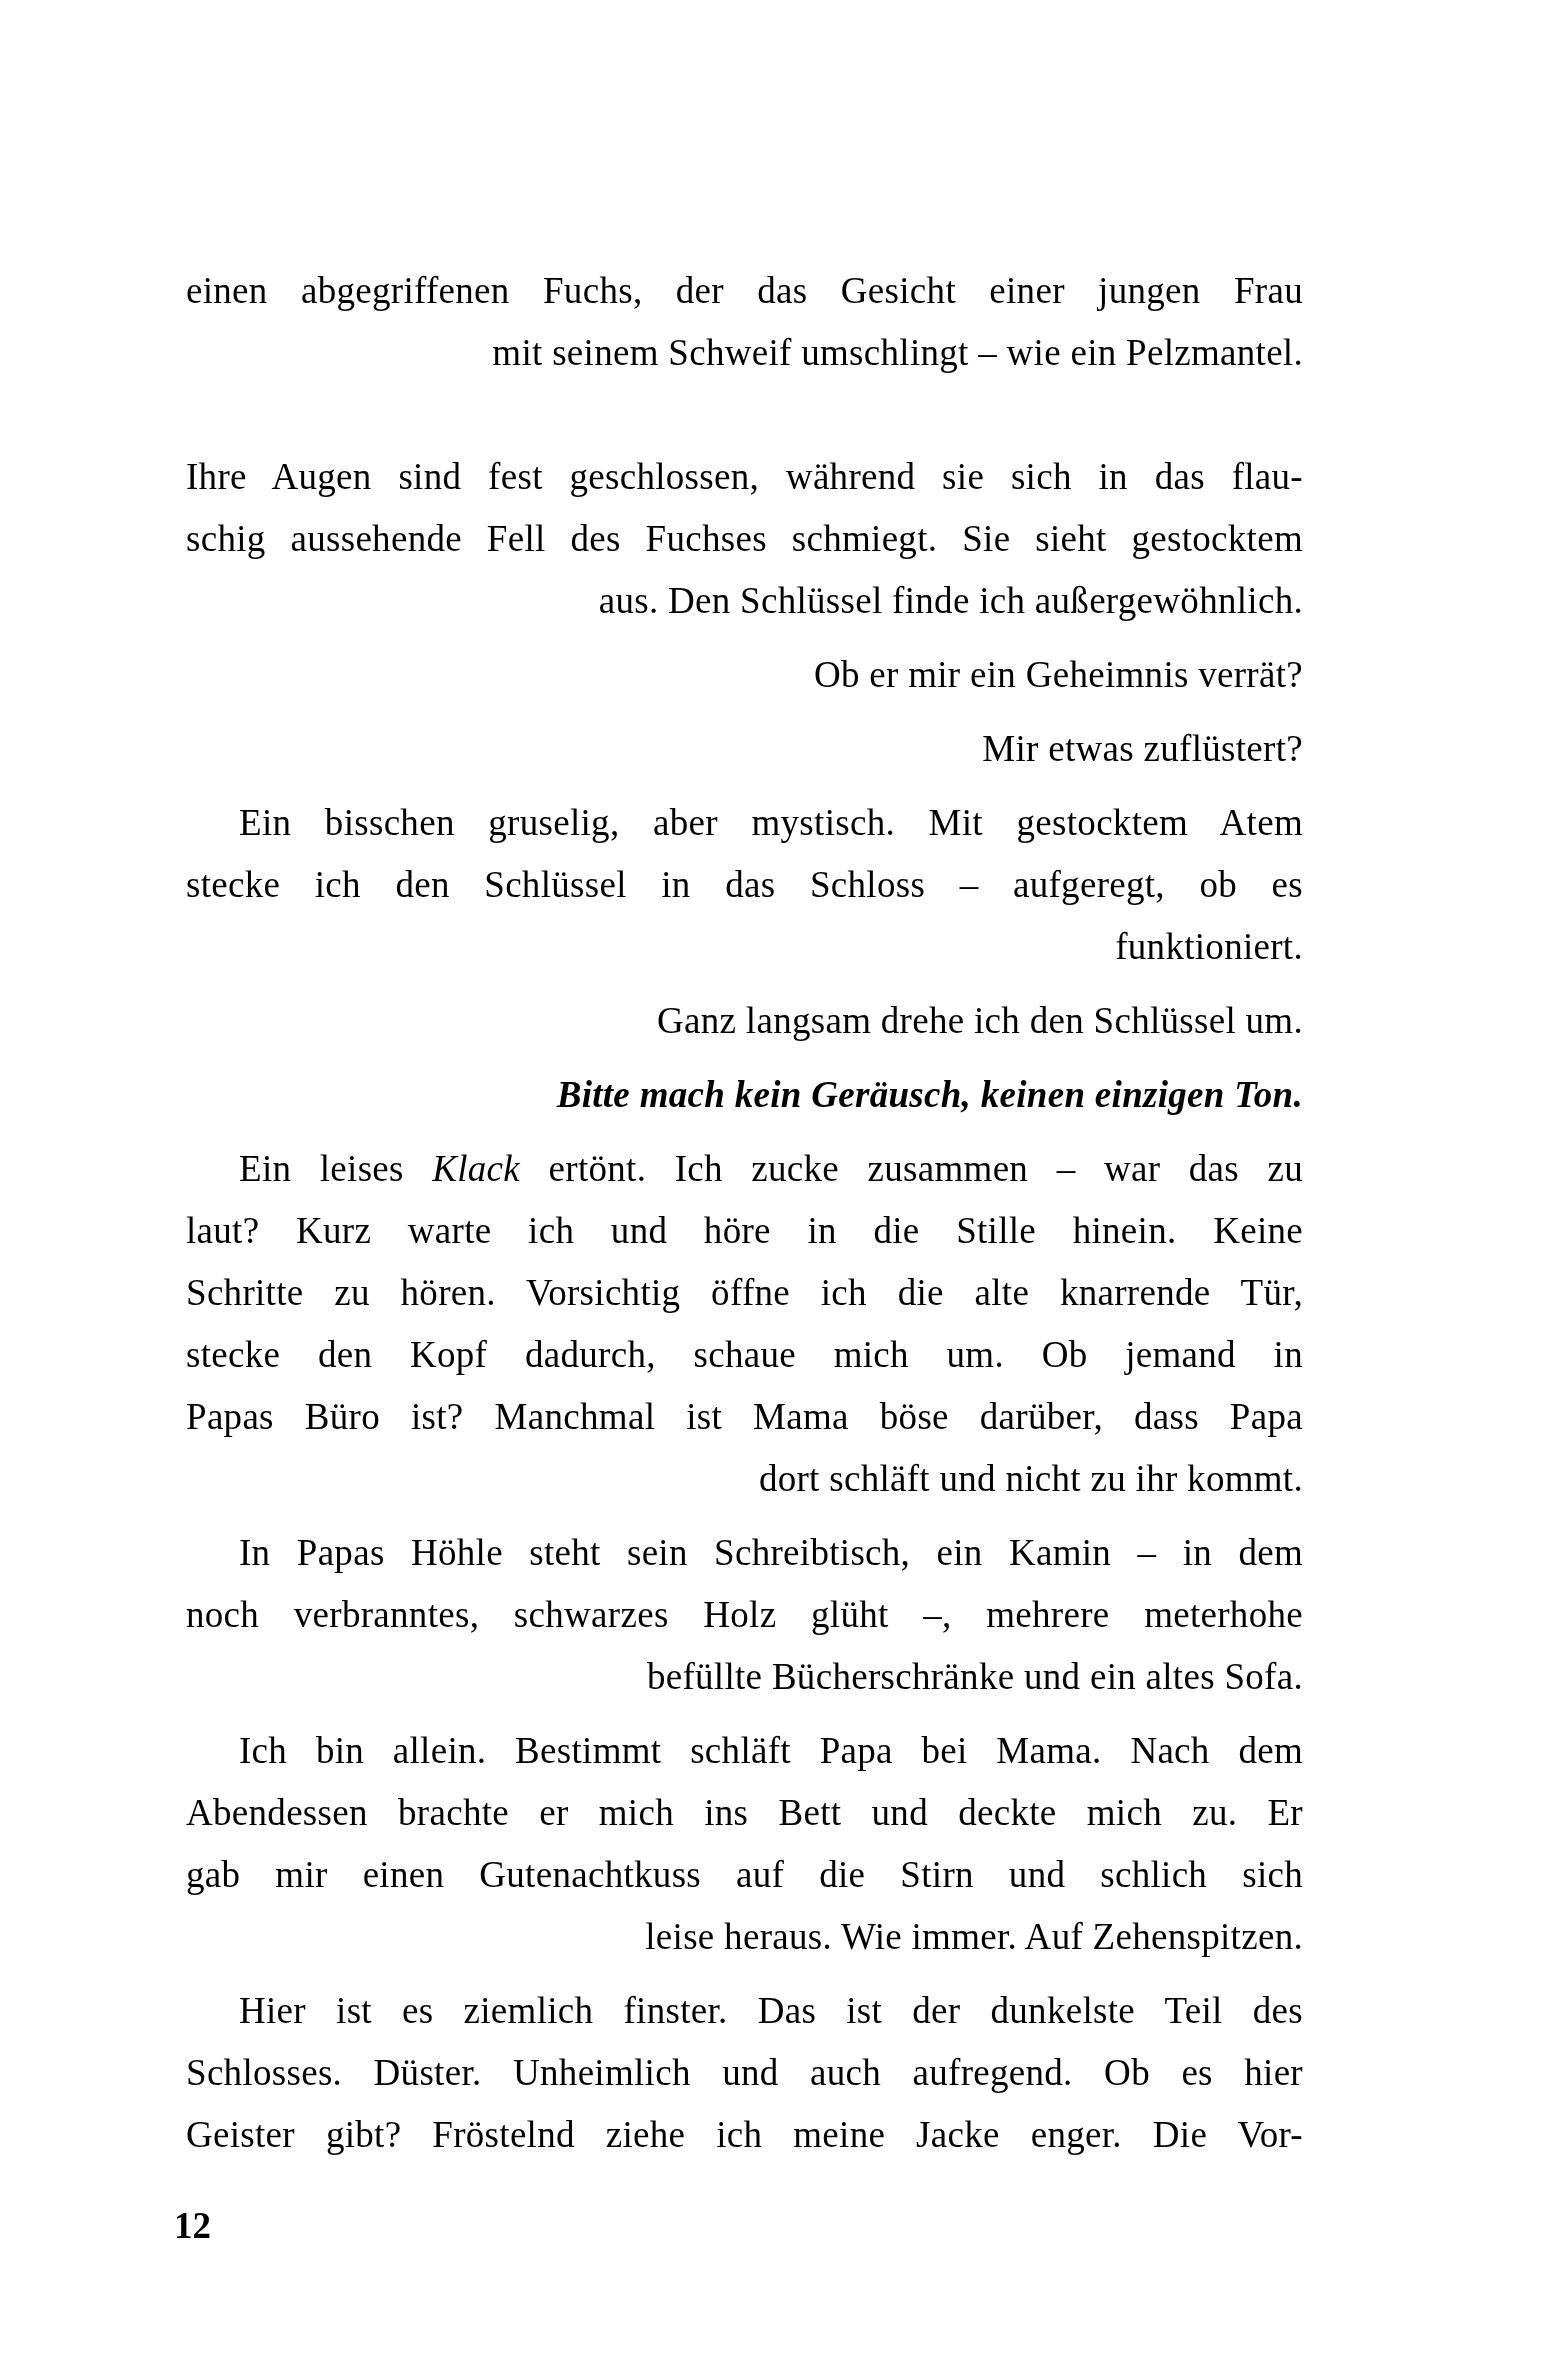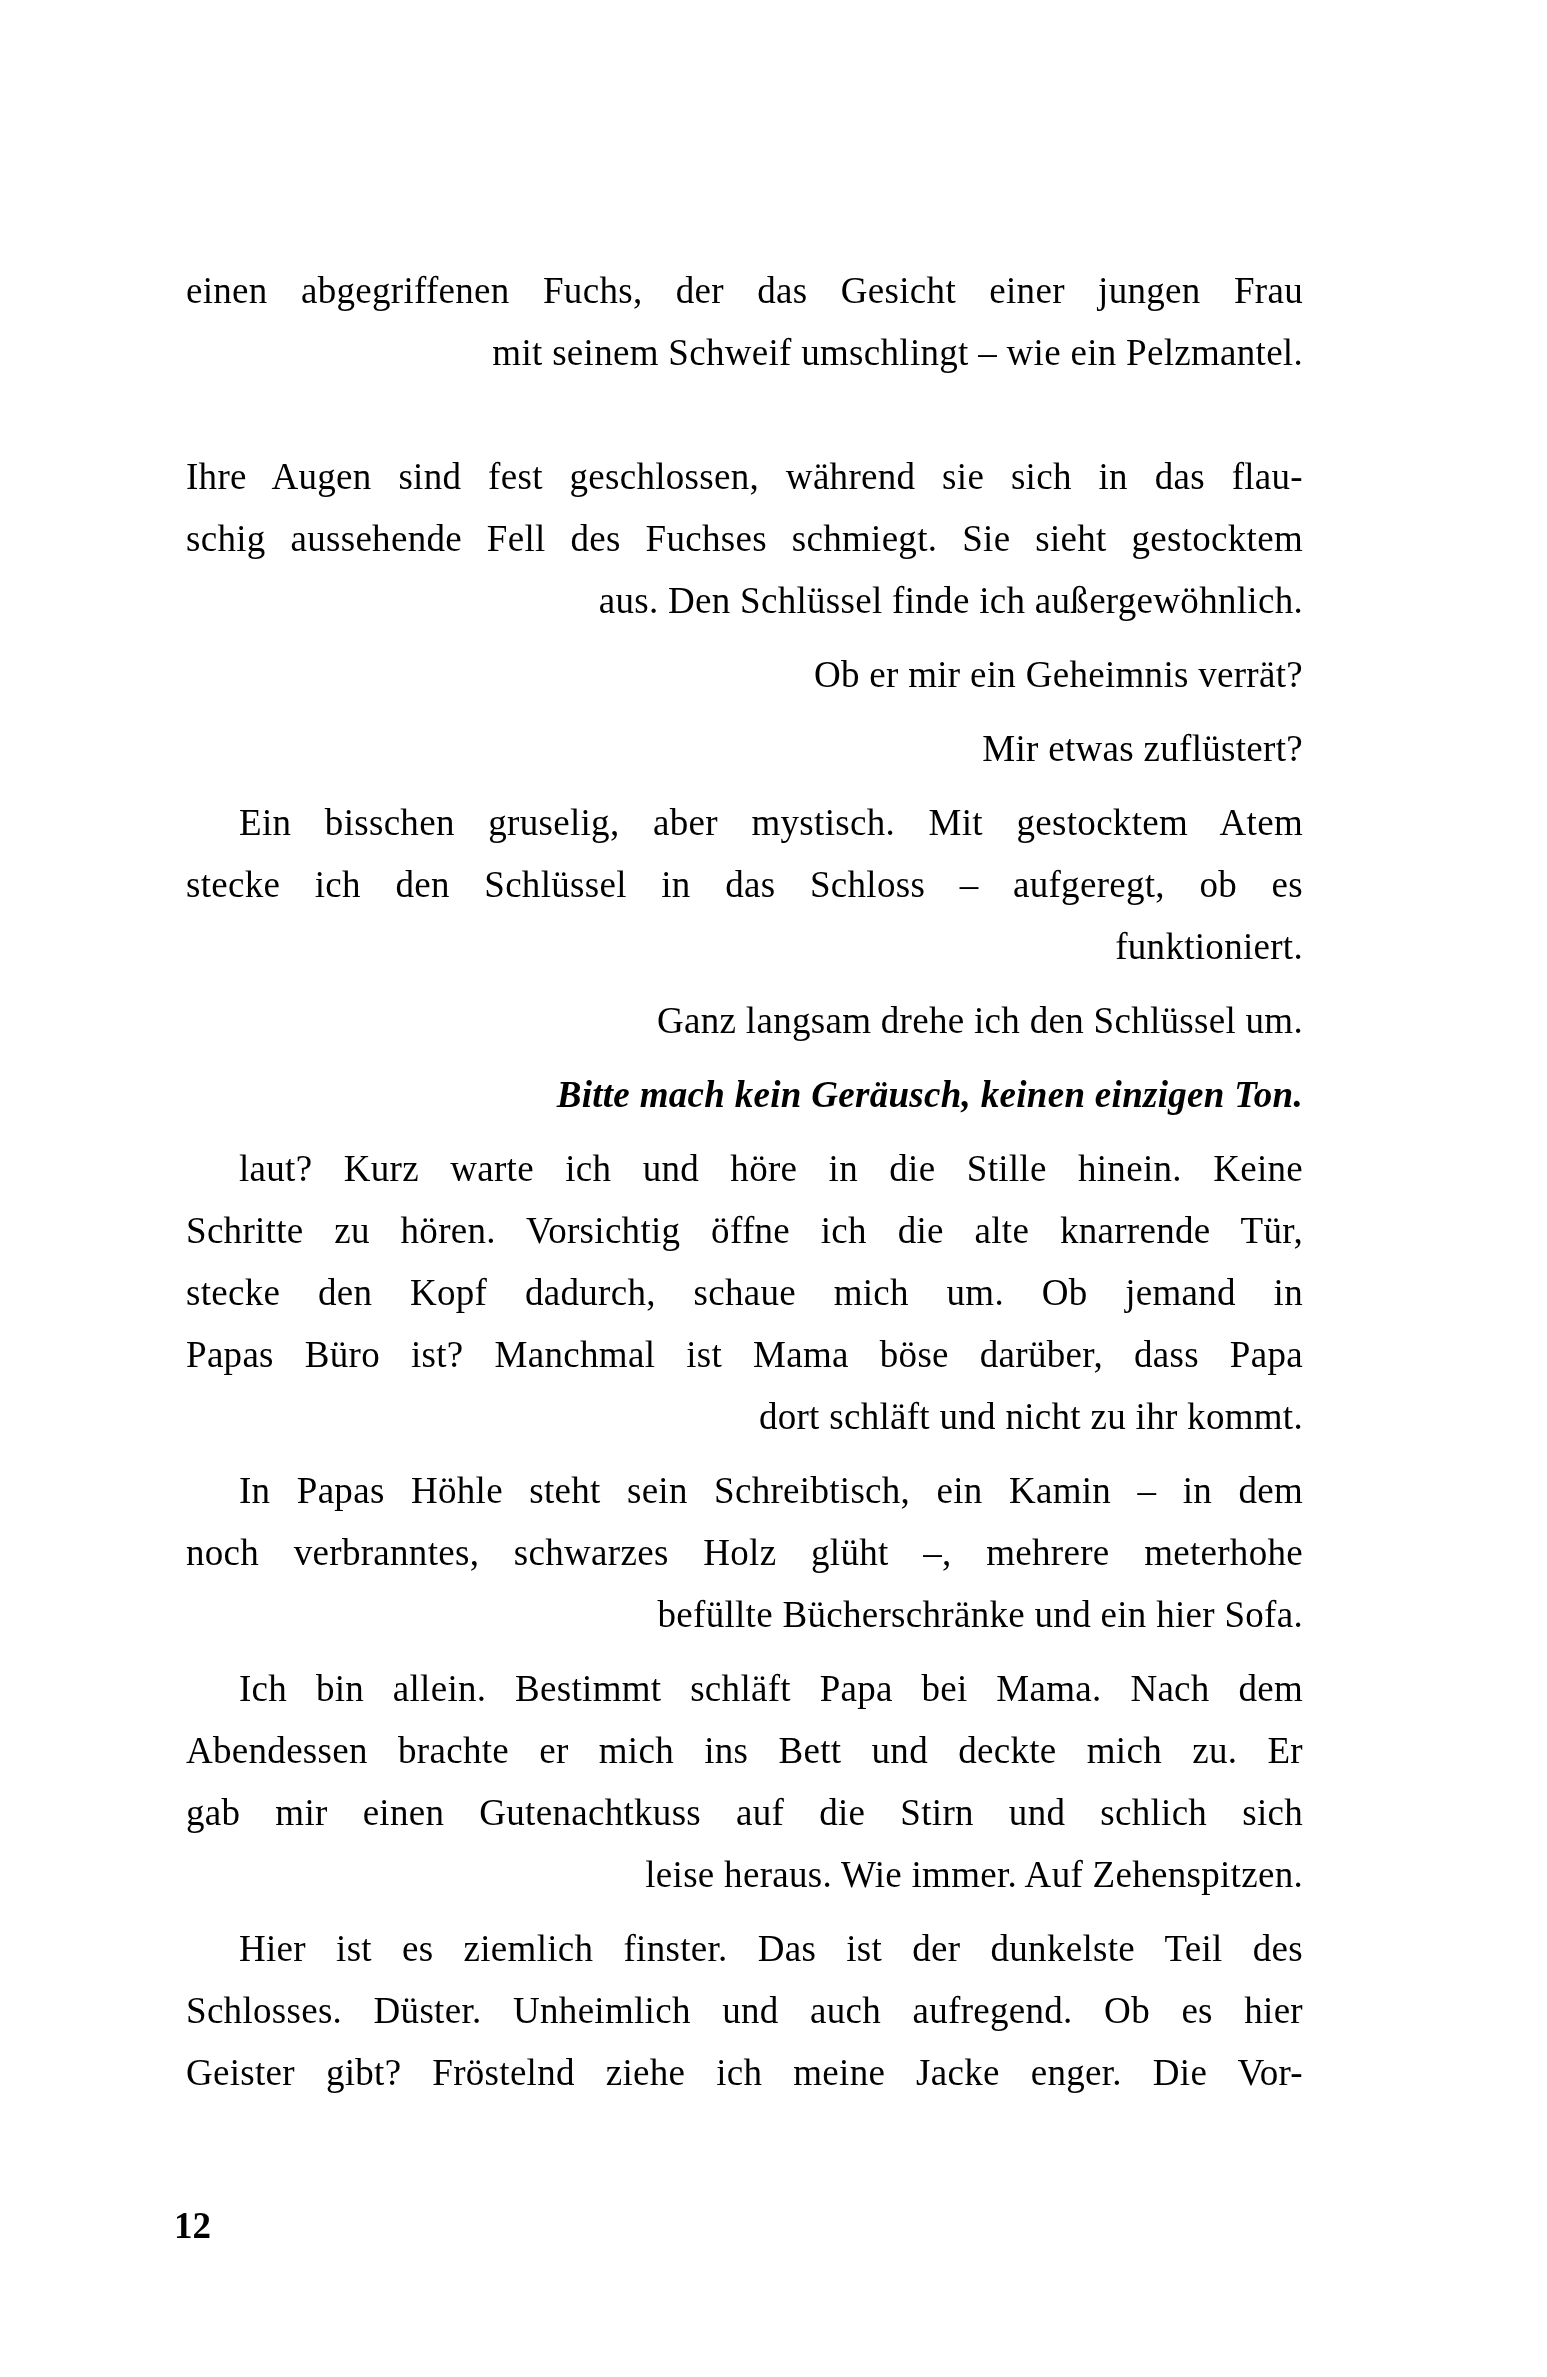--- a/index.html
+++ b/index.html
@@ -71,30 +71,31 @@
         <div class="line just">stecke ich den Schlüssel in das Schloss – aufgeregt, ob es</div>
         <div class="line">funktioniert.</div>
       </div>
       <div class="paragraph indent-first">
         <div class="line">Ganz langsam drehe ich den Schlüssel um.</div>
       </div>
       <div class="paragraph indent-first">
         <div class="line italic">Bitte mach kein Geräusch, keinen einzigen Ton.</div>
       </div>
       <div class="paragraph indent-first">
+        <div class="line just">Ein leises <em>Klack</em> ertönt. Ich zucke zusammen – war das zu</div>
         <div class="line just">laut? Kurz warte ich und höre in die Stille hinein. Keine</div>
         <div class="line just">Schritte zu hören. Vorsichtig öffne ich die alte knarrende Tür,</div>
         <div class="line just">stecke den Kopf dadurch, schaue mich um. Ob jemand in</div>
         <div class="line just">Papas Büro ist? Manchmal ist Mama böse darüber, dass Papa</div>
         <div class="line">dort schläft und nicht zu ihr kommt.</div>
       </div>
       <div class="paragraph indent-first">
         <div class="line just">In Papas Höhle steht sein Schreibtisch, ein Kamin – in dem</div>
         <div class="line just">noch verbranntes, schwarzes Holz glüht –, mehrere meterhohe</div>
-        <div class="line">befüllte Bücherschränke und ein hier Sofa.</div>
+        <div class="line">befüllte Bücherschränke und ein altes Sofa.</div>
       </div>
       <div class="paragraph indent-first">
         <div class="line just">Ich bin allein. Bestimmt schläft Papa bei Mama. Nach dem</div>
         <div class="line just">Abendessen brachte er mich ins Bett und deckte mich zu. Er</div>
         <div class="line just">gab mir einen Gutenachtkuss auf die Stirn und schlich sich</div>
         <div class="line">leise heraus. Wie immer. Auf Zehenspitzen.</div>
       </div>
       <div class="paragraph indent-first">
         <div class="line just">Hier ist es ziemlich finster. Das ist der dunkelste Teil des</div>
         <div class="line just">Schlosses. Düster. Unheimlich und auch aufregend. Ob es hier</div>

